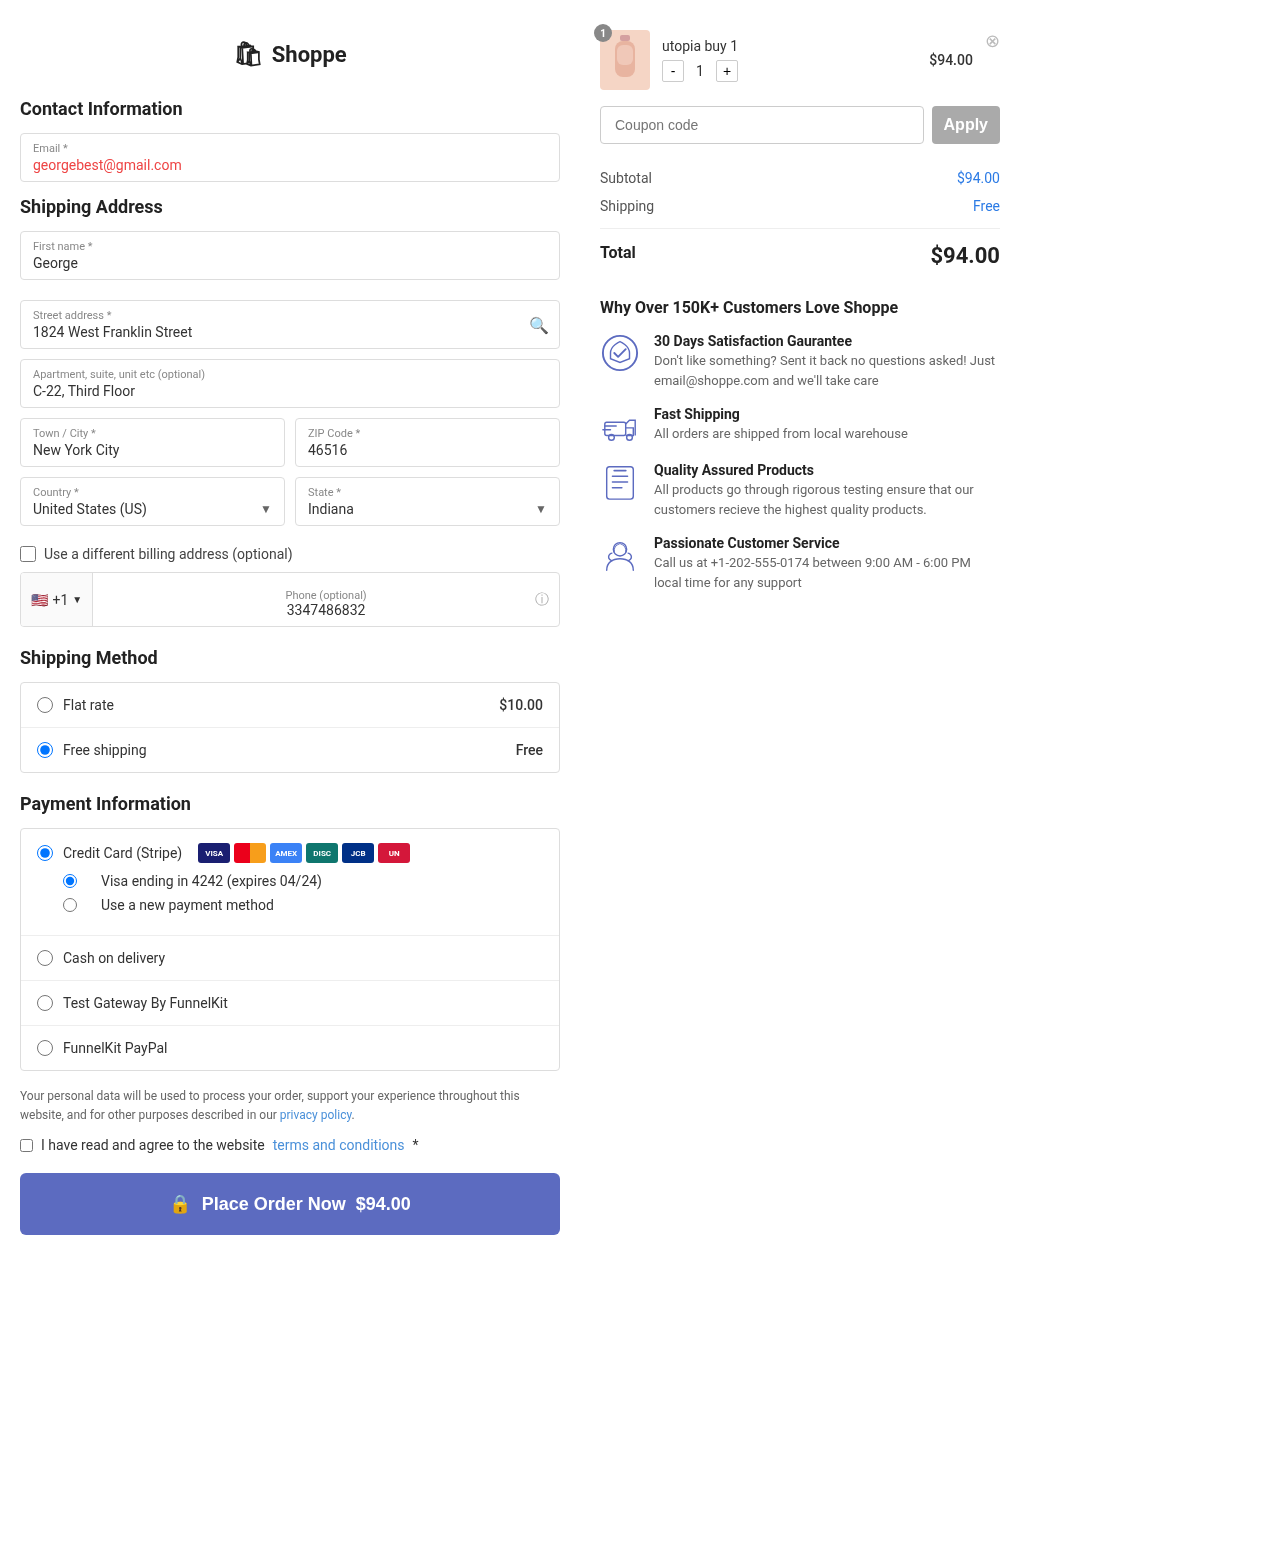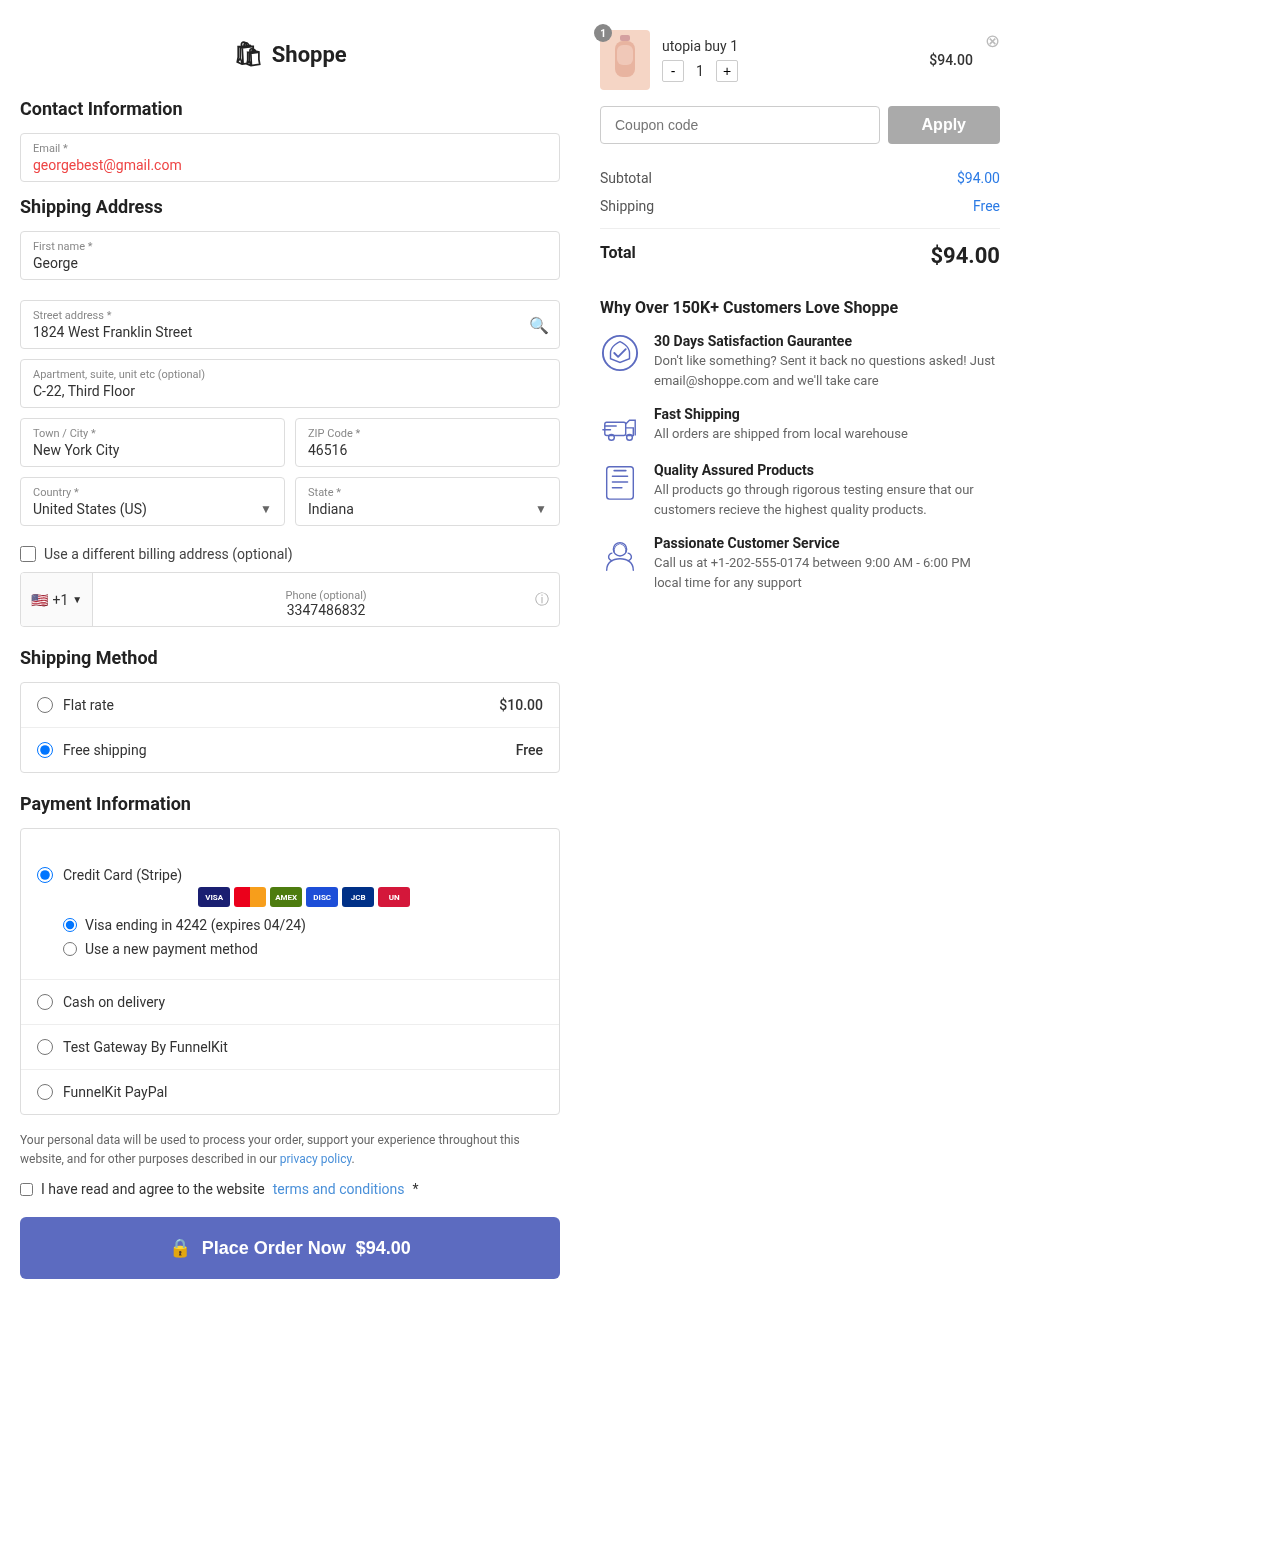--- a/index.html
+++ b/index.html
@@ -50,27 +50,27 @@
     .payment-section { margin-top: 20px; }
     .payment-options { border: 1px solid #ddd; border-radius: 4px; overflow: hidden; }
     .payment-option { padding: 14px 16px; border-bottom: 1px solid #eee; }
     .payment-option:last-child { border-bottom: none; }
     .payment-option-header { display: flex; align-items: center; gap: 10px; }
     .payment-option input[type="radio"] { width: 16px; height: 16px; }
     .card-icons { display: flex; gap: 4px; margin-left: 6px; align-items: flex-end; }
     .card-icon { width: 32px; height: 20px; border-radius: 3px; display: flex; align-items: center; justify-content: center; font-size: 8px; font-weight: 700; color: #fff; }
     .card-visa { background: #1a1f71; }
     .card-mc { background: #eb001b; }
-    .card-amex { background: #4d7c0f; margin-top: 44px; }
-    .card-discover { background: #1d4ed8; }
+    .card-amex { background: #3b82f6; }
+    .card-discover { background: #0f766e; }
     .card-jcb { background: #003087; }
     .card-un { background: #d4173a; }
 
     .card-sub-options { margin-top: 10px; padding-left: 26px; }
-    .card-sub-option { display: flex; align-items: center; gap: 8px; margin-bottom: 8px; font-size: 14px; }
+    .card-sub-option { display: flex; align-items: center; gap: 24px; margin-bottom: 8px; font-size: 14px; }
     .card-sub-option input[type="radio"] { width: 14px; height: 14px; }
 
     
     .privacy-note { font-size: 12px; color: #666; margin-top: 16px; line-height: 1.6; }
     .privacy-note a { color: #4a90d9; text-decoration: none; }
 
     
     .terms-row { display: flex; align-items: center; gap: 8px; margin-top: 12px; font-size: 14px; }
     .terms-row a { color: #4a90d9; text-decoration: none; }
 
@@ -85,21 +85,21 @@
     .cart-item-name { font-size: 14px; color: #333; }
     .cart-item-qty { display: flex; align-items: center; gap: 6px; margin-top: 6px; }
     .qty-btn { width: 22px; height: 22px; border: 1px solid #ccc; background: #fff; cursor: pointer; font-size: 14px; display: flex; align-items: center; justify-content: center; border-radius: 2px; }
     .qty-num { font-size: 14px; min-width: 20px; text-align: center; }
     .cart-item-price { font-size: 14px; color: #333; font-weight: 500; white-space: nowrap; }
     .cart-item-close { color: #bbb; cursor: pointer; font-size: 18px; align-self: flex-start; }
 
     
     .coupon-row { display: flex; gap: 8px; margin-bottom: 20px; }
     .coupon-input { flex: 1; border: 1px solid #ccc; border-radius: 4px; padding: 10px 14px; font-size: 14px; color: #aaa; }
-    .coupon-btn { background: #aaa; color: #fff; border: none; border-radius: 4px; padding: 10px 34px; font-size: 16px; font-weight: 600; cursor: pointer; }
+    .coupon-btn { background: #aaa; color: #fff; border: none; border-radius: 4px; padding: 10px 12px; font-size: 16px; font-weight: 600; cursor: pointer; }
 
     
     .totals { margin-bottom: 24px; }
     .total-row { display: flex; justify-content: space-between; padding: 6px 0; font-size: 14px; color: #555; }
     .total-row.grand { padding-top: 14px; font-size: 16px; font-weight: 700; color: #222; border-top: 1px solid #eee; margin-top: 8px; }
     .total-row .total-label {}
     .total-row .total-value { color: #2c7be5; }
     .total-row.grand .total-value { color: #222; font-size: 22px; }
 
     

